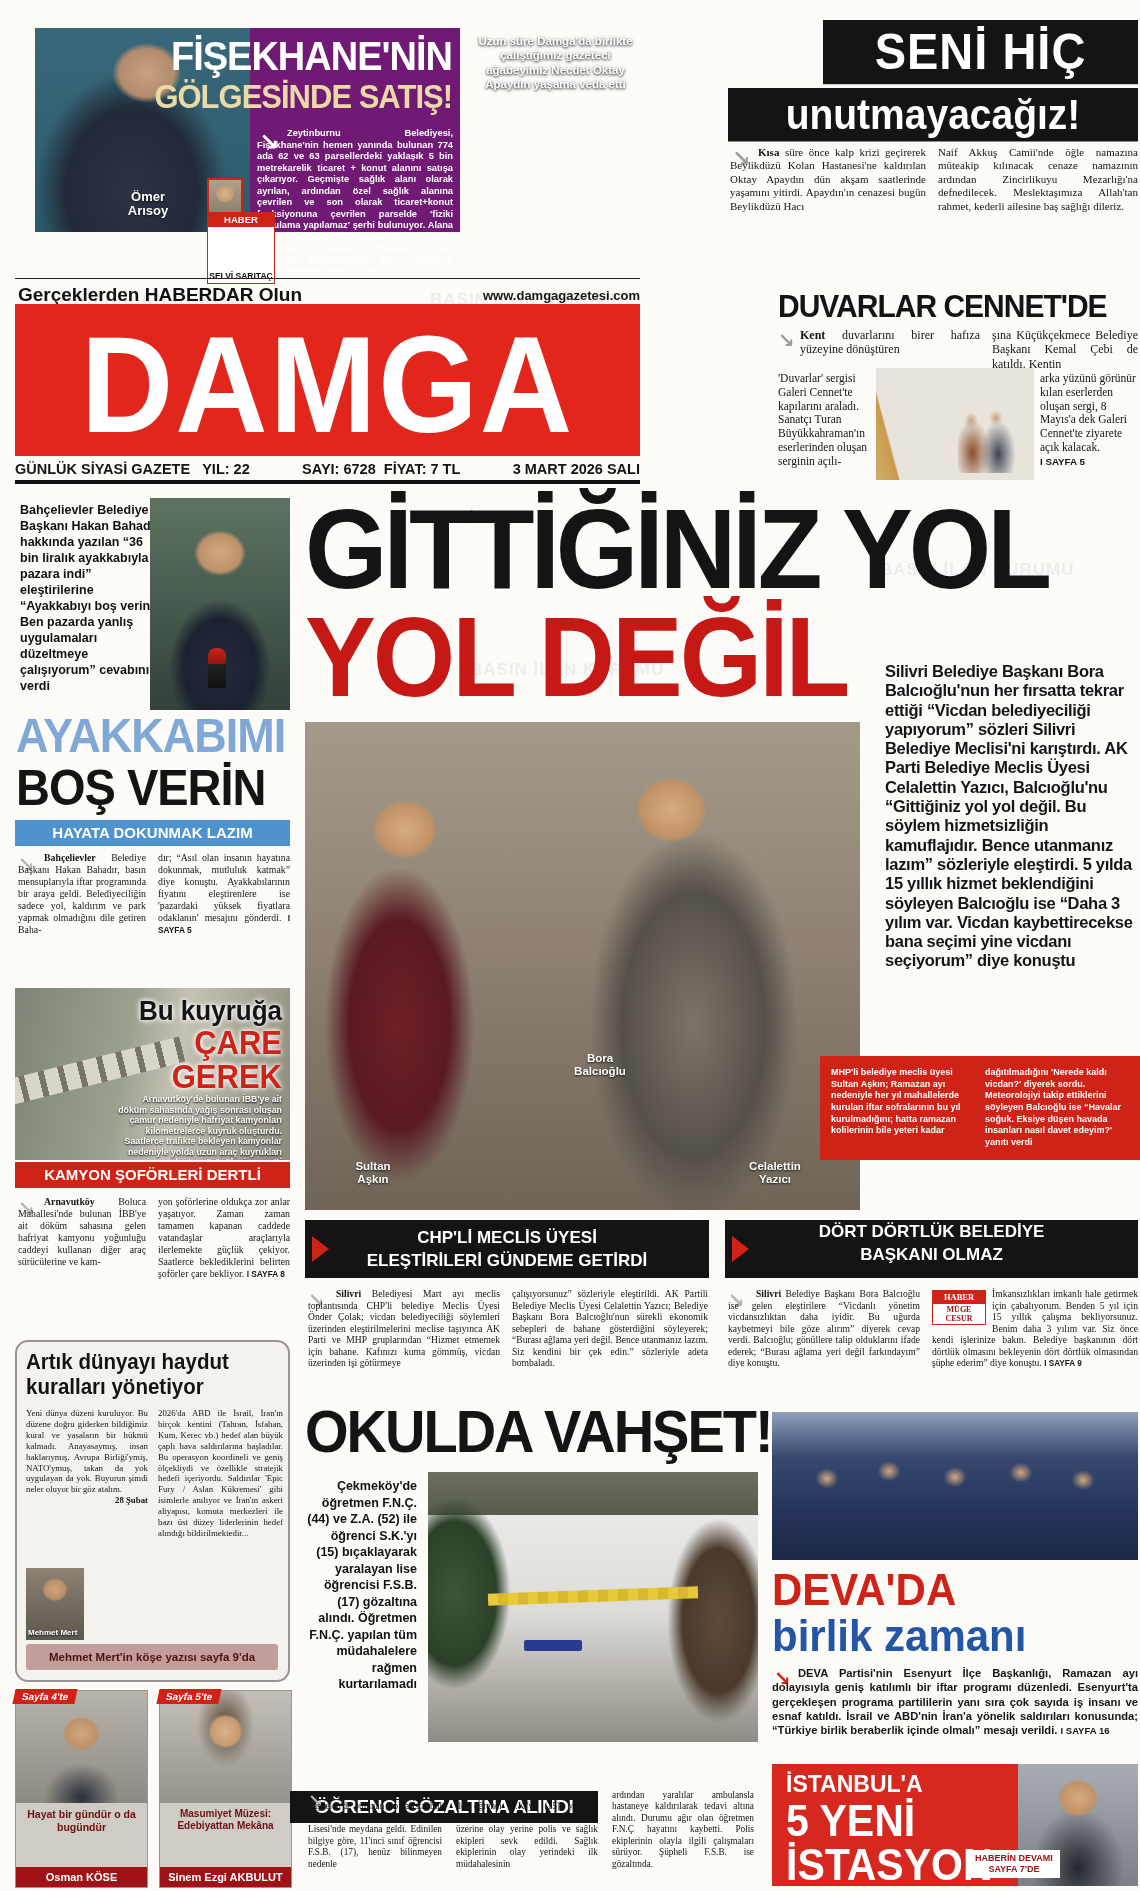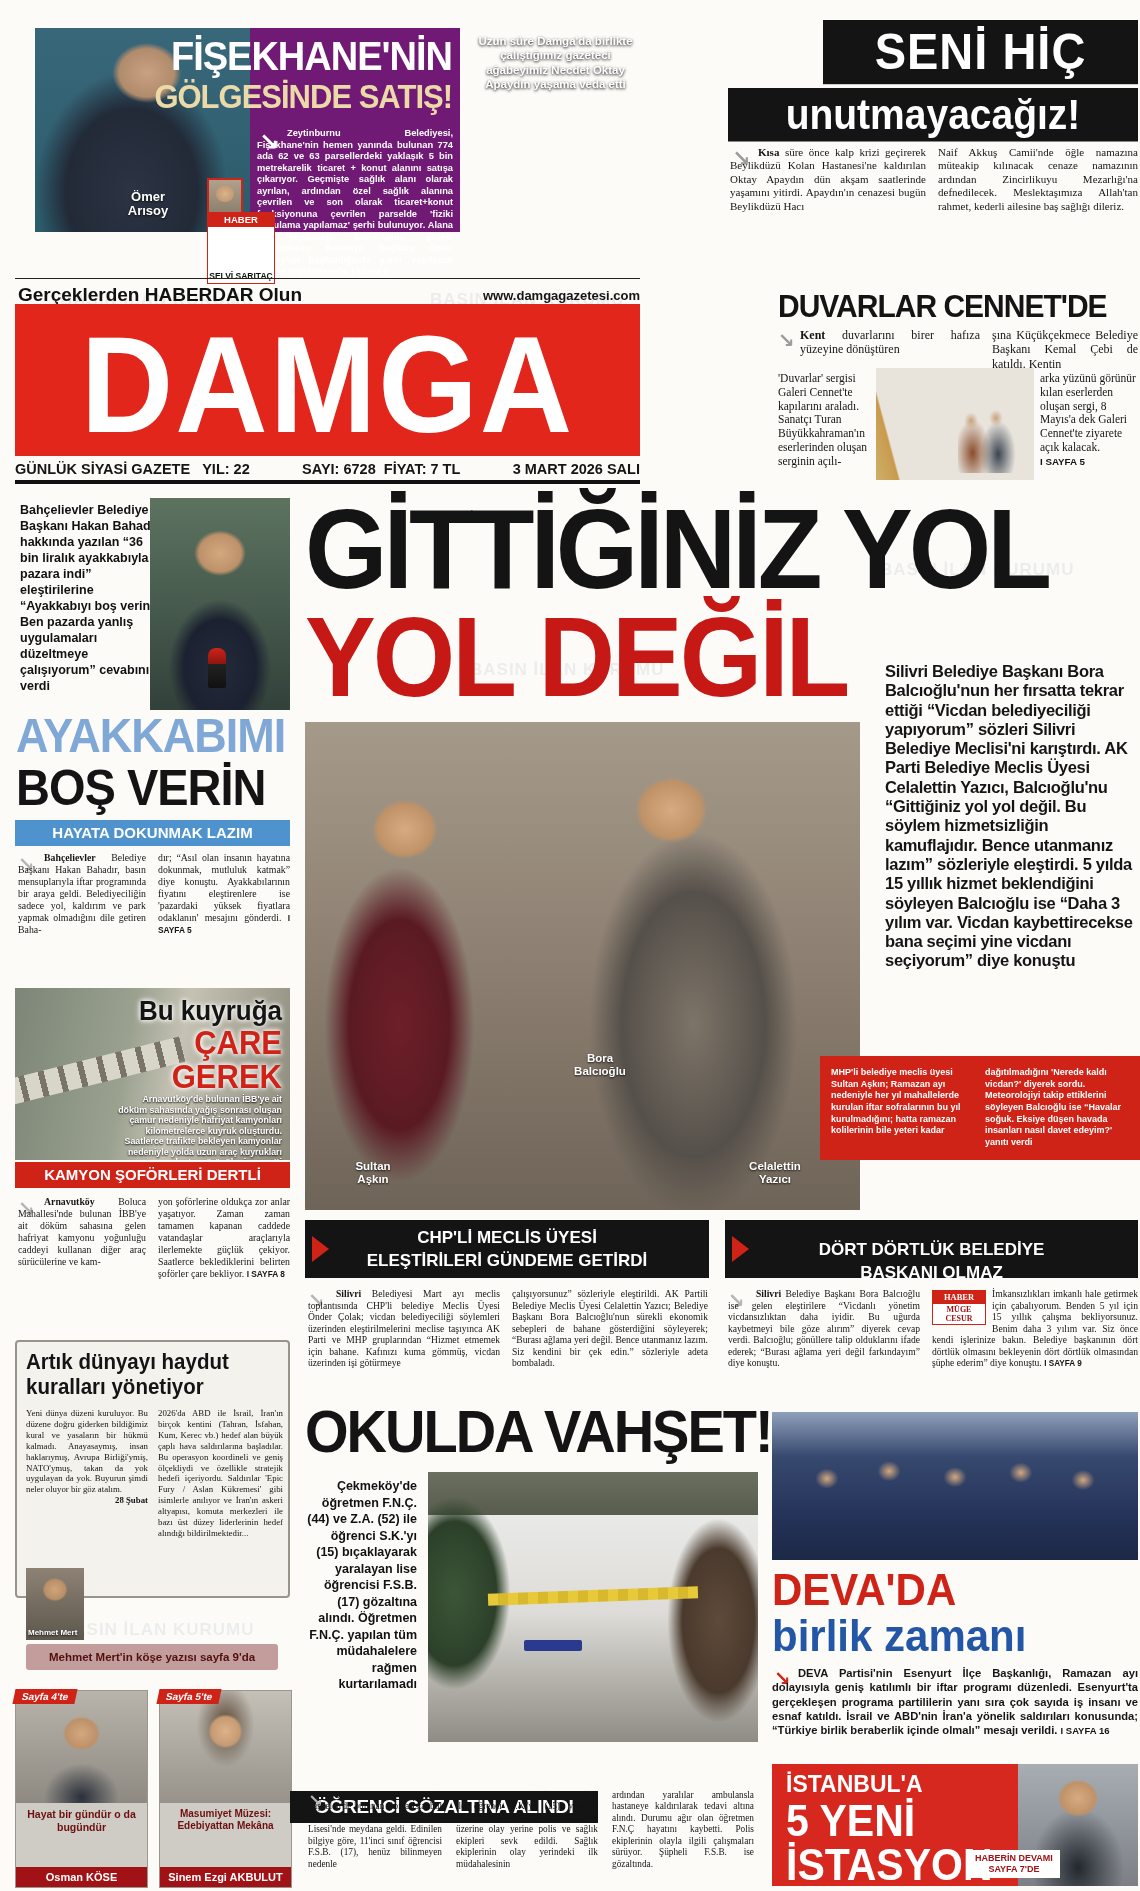--- a/index.html
+++ b/index.html
@@ -190,21 +190,21 @@
       <div style="width:50%;color:#fff;font-size:9px;font-weight:700;line-height:1.3;">MHP'li belediye meclis üyesi Sultan Aşkın; Ramazan ayı nedeniyle her yıl mahallelerde kurulan iftar sofralarının bu yıl kurulmadığını; hatta ramazan kolilerinin bile yeteri kadar</div>
       <div style="width:50%;color:#fff;font-size:9px;font-weight:700;line-height:1.3;">dağıtılmadığını 'Nerede kaldı vicdan?' diyerek sordu. Meteorolojiyi takip ettiklerini söyleyen Balcıoğlu ise “Havalar soğuk. Eksiye düşen havada insanları nasıl davet edeyim?' yanıtı verdi</div>
     </div>
   </div>
 
   <div class="abs banner" style="left:305px;top:1220px;width:404px;height:58px;padding-top:6px;box-sizing:border-box;">
     <span class="chv"></span>
     <div style="font-size:17px;line-height:23px;">CHP'Lİ MECLİS ÜYESİ</div>
     <div style="font-size:17px;line-height:23px;">ELEŞTİRİLERİ GÜNDEME GETİRDİ</div>
   </div>
-  <div class="abs banner" style="left:725px;top:1220px;width:413px;height:58px;padding-top:18px;box-sizing:border-box;">
+  <div class="abs banner" style="left:725px;top:1220px;width:413px;height:58px;padding-top:0;box-sizing:border-box;">
     <span class="chv"></span>
     <div style="font-size:17px;line-height:23px;">DÖRT DÖRTLÜK BELEDİYE</div>
     <div style="font-size:17px;line-height:23px;">BAŞKANI OLMAZ</div>
   </div>
 
   <span class="abs ar" style="left:308px;top:1290px;color:#b5b5b5;font-size:20px;">↘</span>
   <div class="abs bodytxt" style="left:308px;top:1288px;width:192px;font-size:9.6px;line-height:1.2;text-indent:28px;">
     <span class="lead">Silivri</span><span> Belediyesi Mart ayı meclis toplantısında CHP'li belediye Meclis Üyesi Önder Çolak; vicdan belediyeciliği söylemleri üzerinden eleştirilmelerini meclise taşıyınca AK Parti ve MHP gruplarından “Hizmet etmemek için bahane. Kafınızı kuma gömmüş, vicdan üzerinden işi götürmeye</span>
   </div>
   <div class="abs bodytxt" style="left:512px;top:1288px;width:196px;font-size:9.6px;line-height:1.2;">çalışıyorsunuz” sözleriyle eleştirildi. AK Partili Belediye Meclis Üyesi Celalettin Yazıcı; Belediye Başkanı Bora Balcıoğlu'nun sürekli ekonomik sebepleri de bahane gösterdiğini söyleyerek; “Burası ağlama yeri değil. Bence utanmanız lazım. Siz kendini bir çek edin.” sözleriyle adeta bombaladı.</div>
@@ -215,21 +215,21 @@
   </div>
   <div class="abs bodytxt" style="left:932px;top:1288px;width:206px;font-size:9.6px;line-height:1.2;">
     <span class="repcard" style="float:left;width:52px;margin:2px 6px 2px 0;">
       <span class="tag" style="display:block;font-size:8.5px;line-height:13px;">HABER</span>
       <span style="display:block;font-size:8px;font-weight:800;color:#a01216;line-height:1.15;padding:1px 0;">MÜGE CESUR</span>
     </span>
     <span>İmkansızlıkları imkanlı hale getirmek için çabalıyorum. Benden 5 yıl için 15 yıllık çalışma bekliyorsunuz. Benim daha 3 yılım var. Siz önce kendi işlerinize bakın. Belediye başkanının dört dörtlük olmasını bekleyenin dört dörtlük olmasından şüphe ederim” diye konuştu.</span>
     <span class="pref">I SAYFA 9</span>
   </div>
 
-  <div class="abs" style="left:15px;top:1340px;width:275px;height:258px;background:#f4f2ec;border:2px solid #98948c;border-radius:4px;box-sizing:border-box;">
+  <div class="abs" style="left:15px;top:1340px;width:275px;height:342px;background:#f4f2ec;border:2px solid #98948c;border-radius:13px;box-sizing:border-box;">
     <div class="abs tall" style="left:9px;top:8px;width:252px;font-size:20.5px;font-weight:900;line-height:1.12;color:#141414;">Artık dünyayı haydut kuralları yönetiyor</div>
     <div class="abs bodytxt" style="left:9px;top:66px;width:122px;font-size:8.8px;line-height:1.24;">
       <span>Yeni dünya düzeni kuruluyor. Bu düzene doğru giderken bildiğimiz kural ve yasaların bir hükmü kalmadı. Anayasaymış, insan haklarıymış, Avrupa Birliği'ymiş, NATO'ymuş, takan da yok uygulayan da yok. Buyurun şimdi neler oluyor bir göz atalım.</span>
       <span style="display:block;text-align:right;font-weight:bold;">28 Şubat</span>
     </div>
     <div class="abs bodytxt" style="left:141px;top:66px;width:125px;font-size:8.8px;line-height:1.24;">2026'da ABD ile İsrail, İran'ın birçok kentini (Tahran, İsfahan, Kum, Kerec vb.) hedef alan büyük çaplı hava saldırılarına başladılar. Bu operasyon koordineli ve geniş ölçekliydi ve özellikle stratejik hedefi içeriyordu. Saldırılar 'Epic Fury / Aslan Kükremesi' gibi isimlerle anılıyor ve İran'ın askeri altyapısı, komuta merkezleri ile bazı üst düzey liderlerinin hedef alındığı bildirilmektedir...</div>
     <div class="abs photo" style="left:9px;top:226px;width:58px;height:72px;background:
            radial-gradient(16px 15px at 50% 30%, #d0a57c 0%, #b98f68 65%, transparent 78%),
            linear-gradient(180deg,#8d8274 0%,#5d574d 100%);">
       <div class="abs cap" style="left:2px;bottom:2px;font-size:8px;">Mehmet Mert</div>

